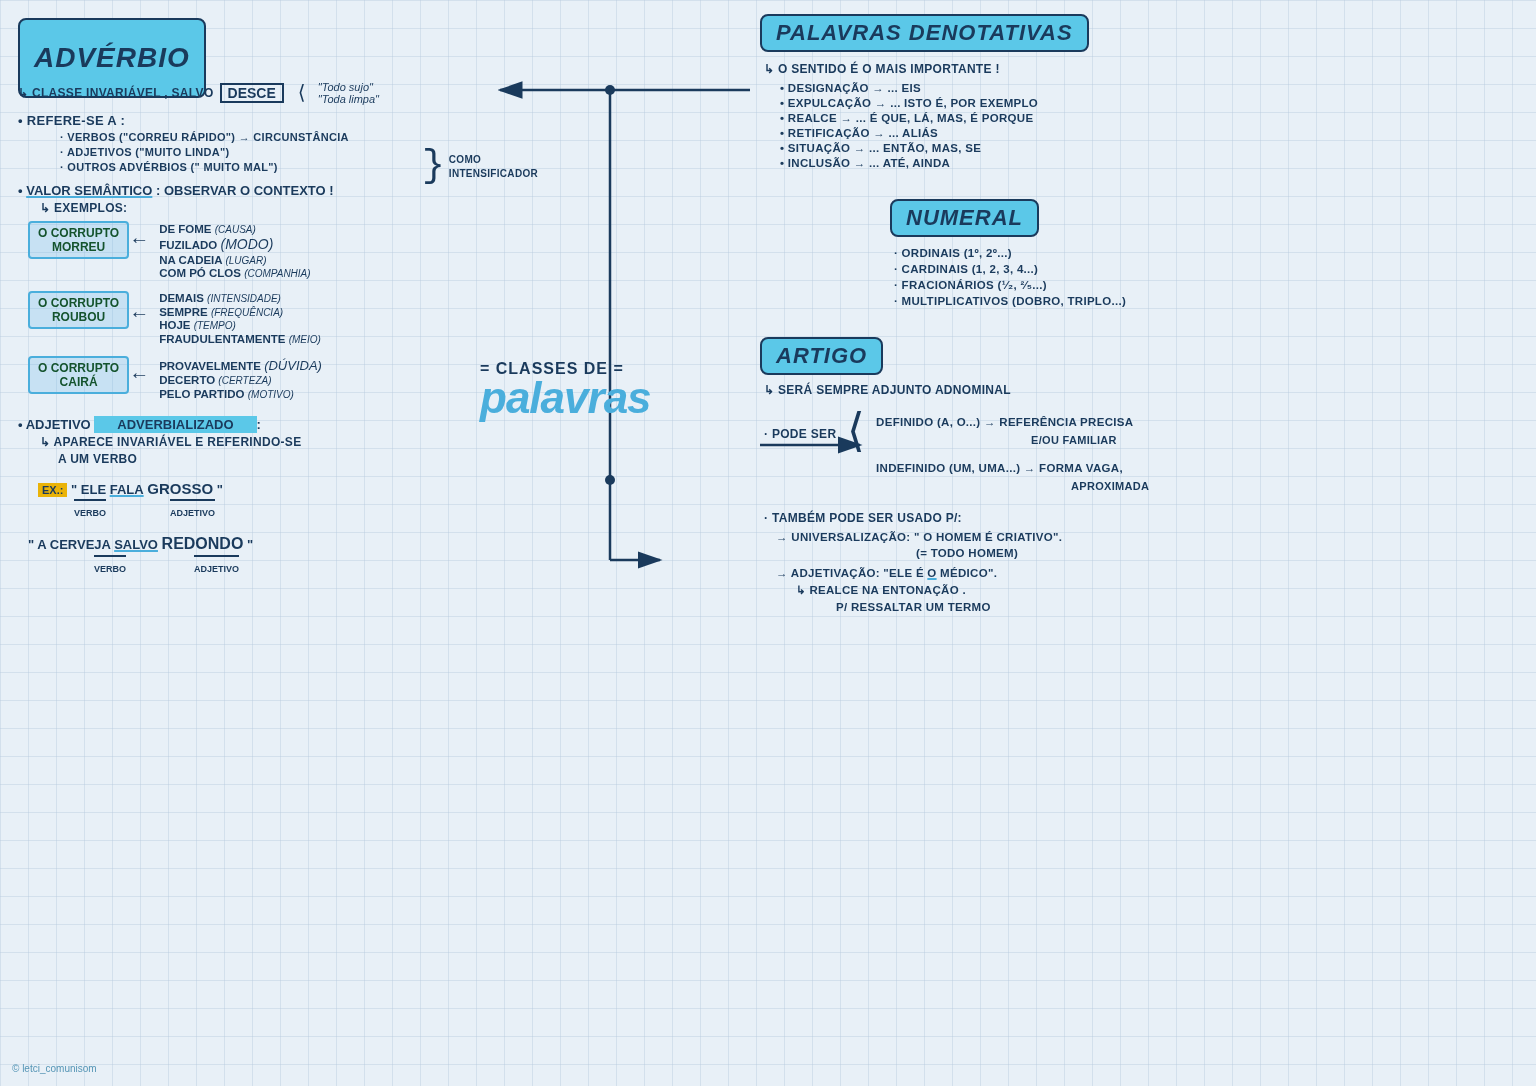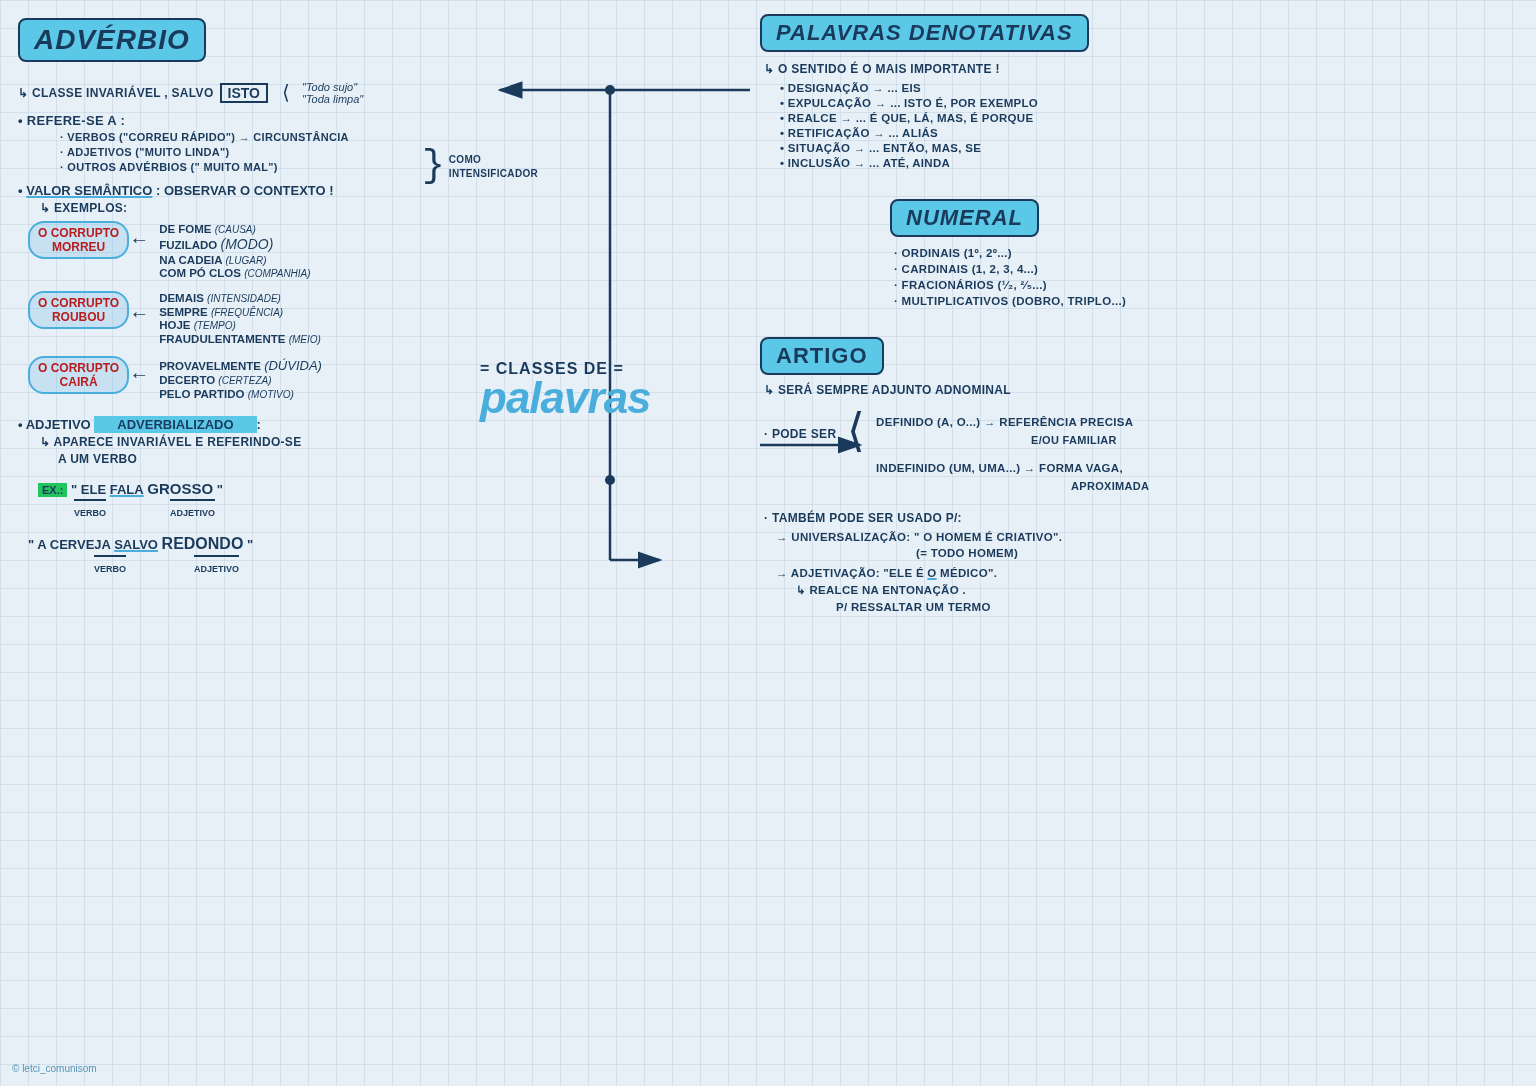--- a/index.html
+++ b/index.html
@@ -23,21 +23,21 @@
       height: 1086px;
     }
 
     
     .adverbio-title {
       position: absolute;
       top: 18px;
       left: 18px;
       background: #5bc8e8;
       border-radius: 8px;
-      padding: 4px 14px;
+      padding: 22px 14px;
       font-size: 28px;
       font-weight: 900;
       font-style: italic;
       color: #1a3a5c;
       letter-spacing: 1px;
       border: 2px solid #1a3a5c;
       font-family: 'Arial Black', sans-serif;
       text-transform: uppercase;
     }
 
@@ -69,25 +69,25 @@
       font-weight: 900;
       color: #1a3a5c;
       font-family: 'Arial Black', sans-serif;
     }
 
     
     .example-box {
       display: inline-block;
       background: rgba(100, 180, 230, 0.25);
       border: 2px solid #4aaedc;
-      border-radius: 16px;
+      border-radius: 4px;
       padding: 3px 8px;
       font-size: 12px;
       font-weight: 900;
-      color: #b91c1c;
+      color: #14532d;
       text-align: center;
       min-width: 80px;
       font-family: 'Arial', sans-serif;
       text-transform: uppercase;
     }
 
     .examples-container {
       margin-top: 6px;
       margin-left: 10px;
     }
@@ -177,20 +177,21 @@
       text-transform: uppercase;
     }
 
     
     .artigo-title {
       background: #5bc8e8;
       border-radius: 8px;
       padding: 4px 14px;
       font-size: 22px;
       font-weight: 900;
+      font-style: italic;
       color: #1a3a5c;
       letter-spacing: 1px;
       border: 2px solid #1a3a5c;
       display: inline-block;
       font-family: 'Arial Black', sans-serif;
       text-transform: uppercase;
     }
 
     
     .arrows-svg {
@@ -260,21 +261,21 @@
 
     <circle cx="610" cy="480" r="5" fill="#1a3a5c"></circle>
   </svg>
 
   <div class="adverbio-title">Advérbio</div>
 
   <div class="left-section">
 
     <div style="margin-top: 20px; display: flex; align-items: center; gap: 6px;">
       <span class="text-line" style="font-size:12px;">↳ CLASSE INVARIÁVEL , SALVO</span>
-      <span class="todo-box">ISTO</span>
+      <span class="todo-box">DESCE</span>
       <span style="font-size:20px; color:#1a3a5c; font-weight:300; margin-left:6px;">⟨</span>
       <div style="margin-left:4px;">
         <div class="quote-text">"Todo sujo"</div>
         <div class="quote-text">"Toda limpa"</div>
       </div>
     </div>
 
     <div style="margin-top: 8px;">
       <div class="text-line" style="font-size:13px; margin-bottom:3px;">• REFERE-SE A :</div>
       <div style="margin-left:20px; position:relative;">
@@ -336,21 +337,21 @@
 
     <div style="margin-top: 16px;">
       <div style="font-size:13px; font-weight:900; color:#1a3a5c; font-family:'Arial',sans-serif; text-transform:uppercase;">
         • ADJETIVO <span style="background:#5bc8e8; padding:1px 23px;">ADVERBIALIZADO</span>:
       </div>
       <div class="text-line indent1" style="font-size:12px;">↳ APARECE INVARIÁVEL E REFERINDO-SE</div>
       <div class="text-line indent2" style="font-size:12px;">A UM VERBO</div>
 
       <div style="margin-top:14px; margin-left:20px;">
         <div style="font-size:13px; font-weight:700; color:#1a3a5c; font-family:'Arial',sans-serif;">
-          <span style="background:#22c55e; padding:1px 4px; font-size:11px; font-weight:900;">EX.:</span>
+          <span style="background:#eab308; padding:1px 4px; font-size:11px; font-weight:900;">EX.:</span>
           " ELE <span class="underline-blue" style="font-size:13px; font-weight:900;">FALA</span>
           <span style="font-size:15px; font-weight:900;">GROSSO</span> "
         </div>
         <div style="display:flex; gap:48px; margin-left:36px; margin-top:2px;">
           <div style="text-align:center;">
             <div style="border-top: 2px solid #1a3a5c; padding-top:2px;">
               <span class="small-label">VERBO</span>
             </div>
           </div>
           <div style="text-align:center; margin-left:16px;">

